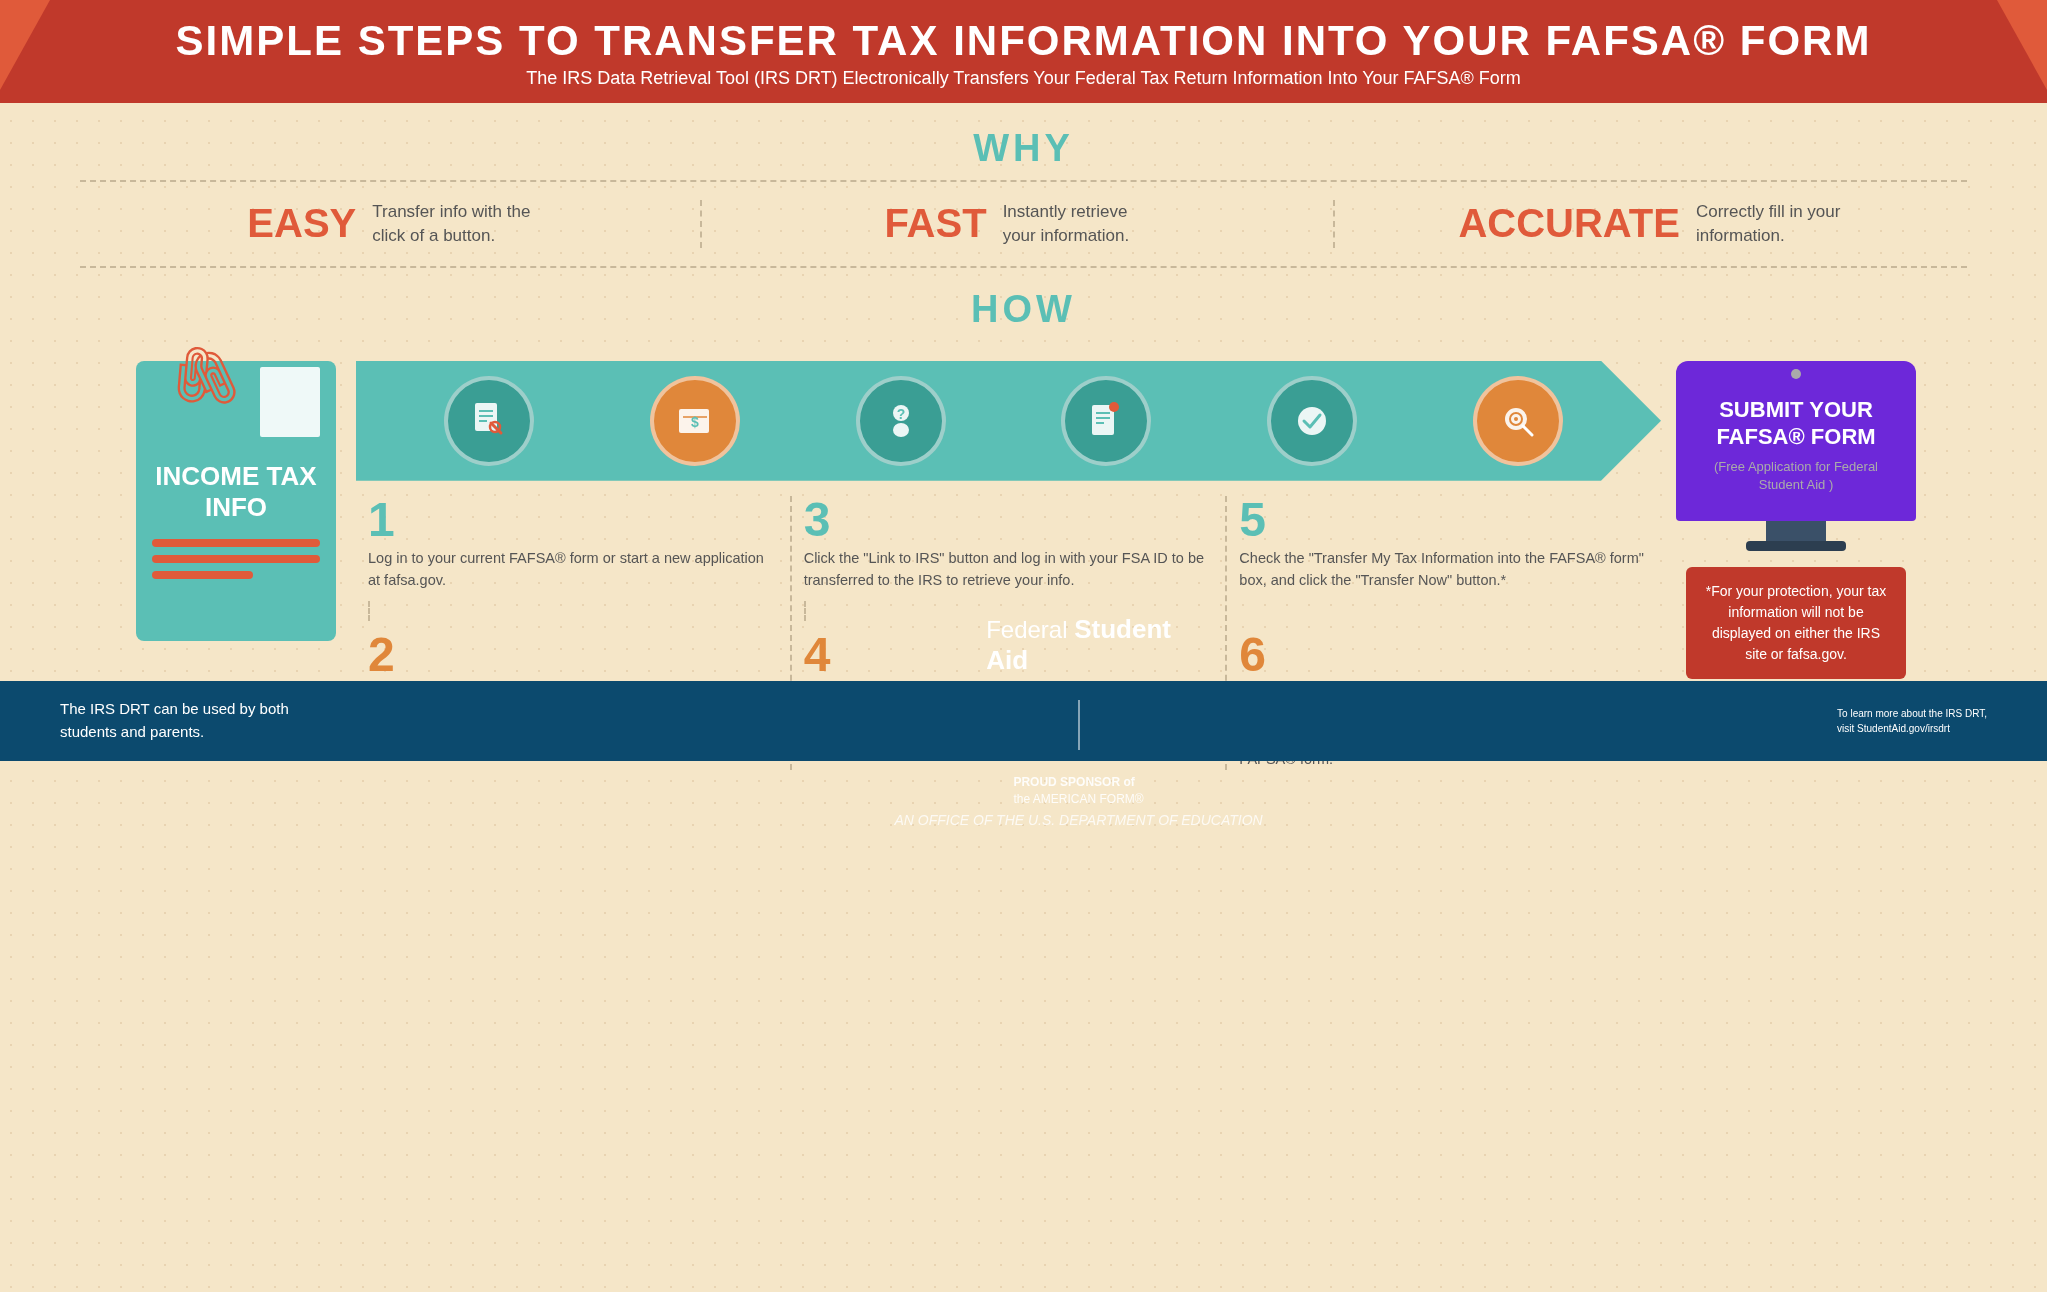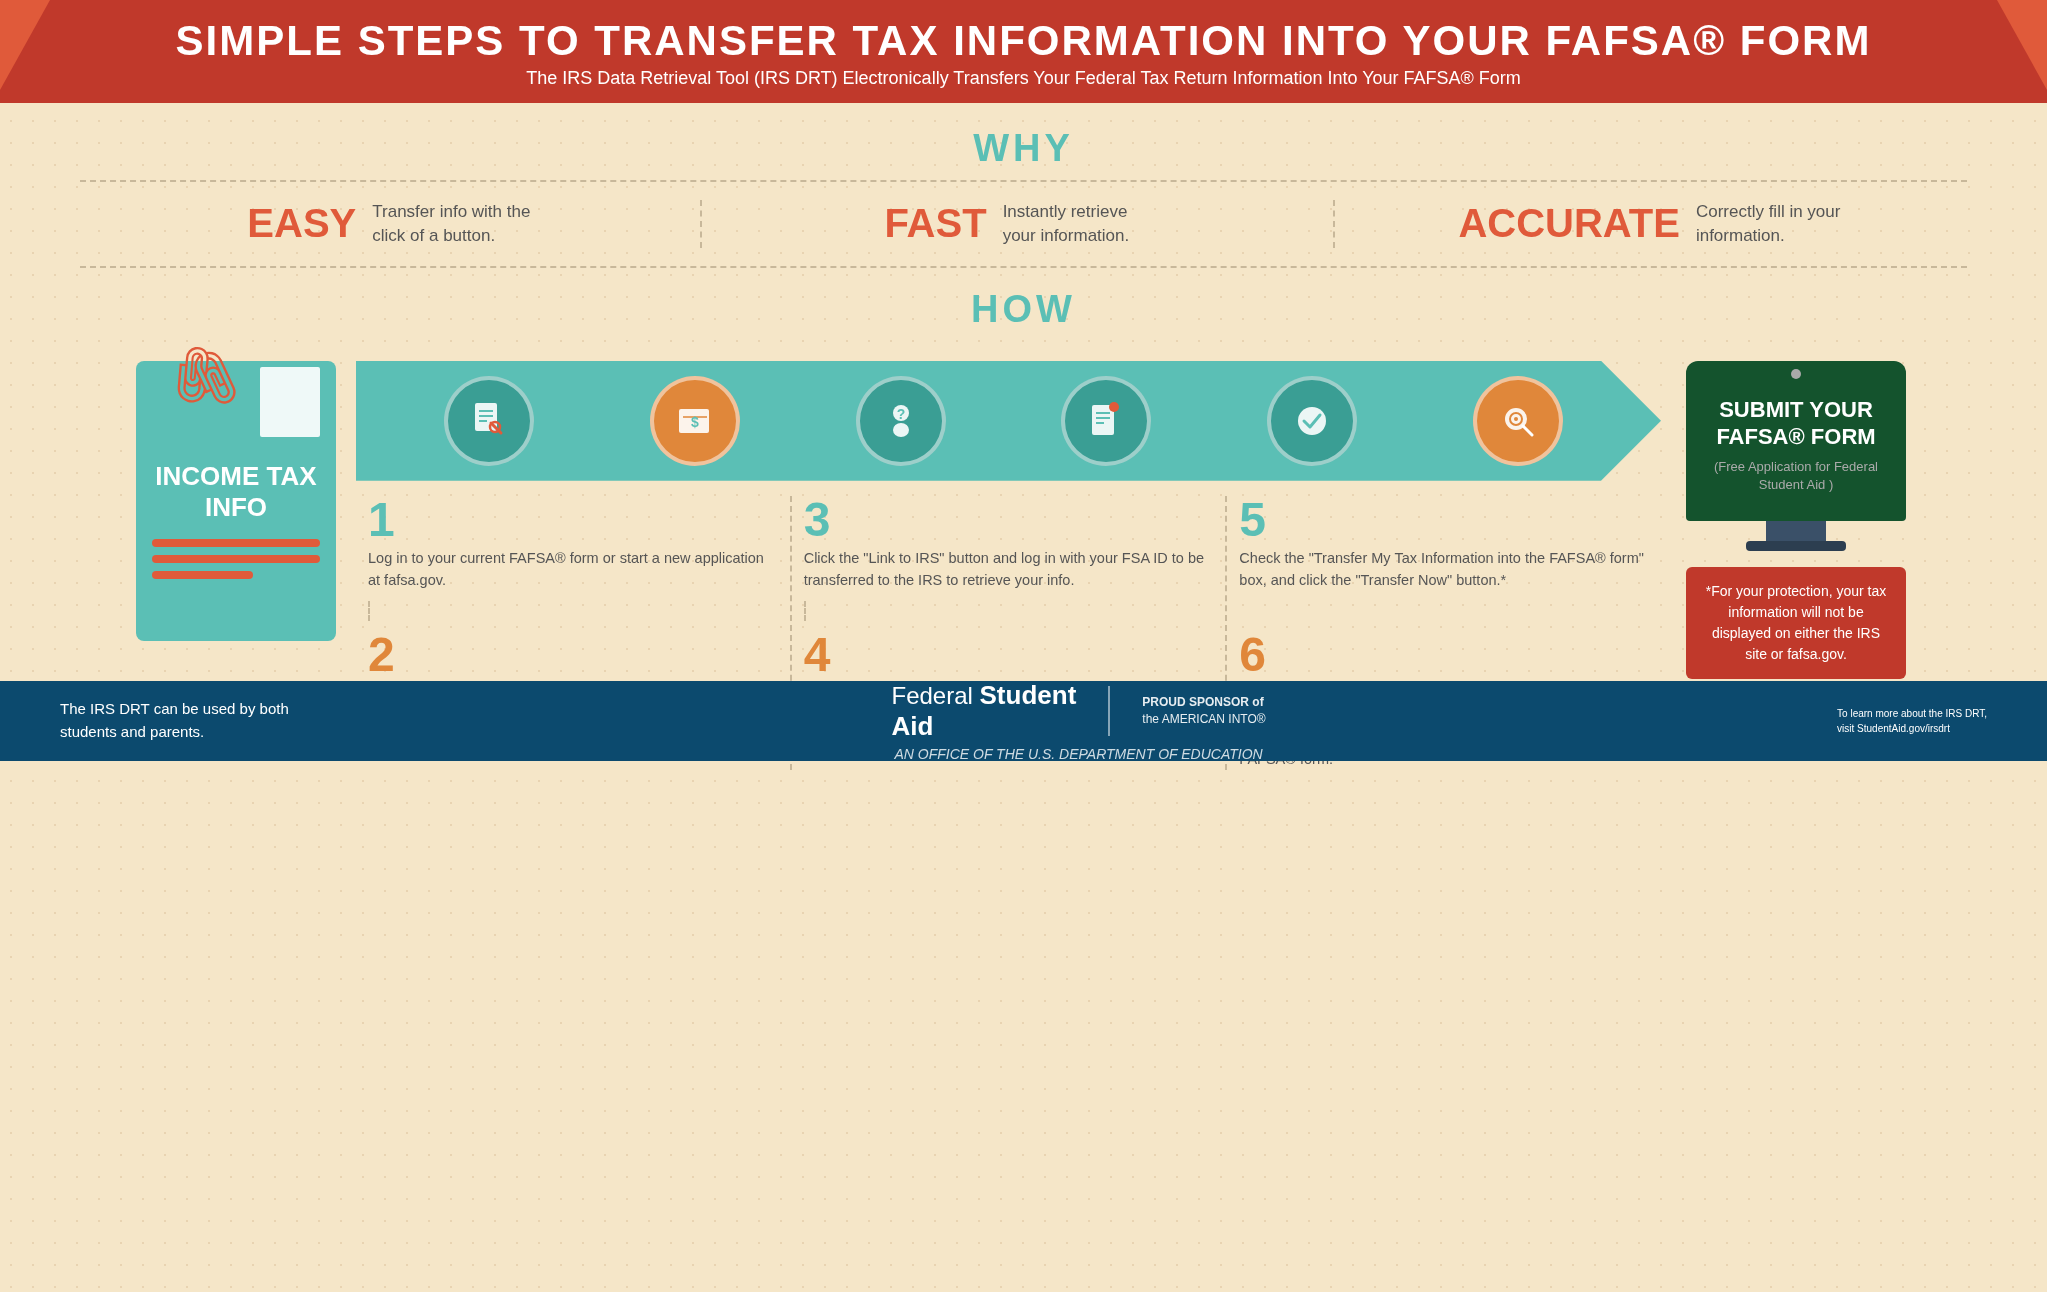--- a/index.html
+++ b/index.html
@@ -249,23 +249,23 @@
     .monitor-section {
       flex-shrink: 0;
       width: 230px;
       margin-top: 20px;
       display: flex;
       flex-direction: column;
       align-items: center;
     }
 
     .monitor-screen {
-      background: #14532d;
+      background: #6d28d9;
       border-radius: 12px 12px 4px 4px;
-      width: 220px;
+      width: 240px;
       min-height: 160px;
       display: flex;
       flex-direction: column;
       align-items: center;
       justify-content: center;
       padding: 20px 16px;
       position: relative;
     }
     .monitor-dot {
       width: 10px;
@@ -532,28 +532,28 @@
         <div class="protection-box">*For your protection, your tax information will not be displayed on either the IRS site or fafsa.gov.</div>
       </div>
 
     </div>
   </div>
 
   <div class="footer">
     <div class="footer-left">The IRS DRT can be used by both students and parents.</div>
 
     <div class="footer-center">
-      <div style="display:flex;align-items:center;gap:12px;">
+      <div style="display:flex;align-items:center;gap:24px;flex-direction:column;">
         <div class="fsa-logo">
           Federal <strong>Student<br>Aid</strong>
         </div>
         <div class="footer-divider"></div>
         <div class="footer-sponsor">
           <div style="font-weight:700;">PROUD SPONSOR of</div>
-          <div>the AMERICAN INTO®</div>
+          <div>the AMERICAN FORM®</div>
         </div>
       </div>
       <div class="fsa-subtitle">AN OFFICE OF THE U.S. DEPARTMENT OF EDUCATION</div>
     </div>
 
     <div class="footer-right">
       <div>To learn more about the IRS DRT,</div>
       <div>visit StudentAid.gov/irsdrt</div>
     </div>
   </div>

